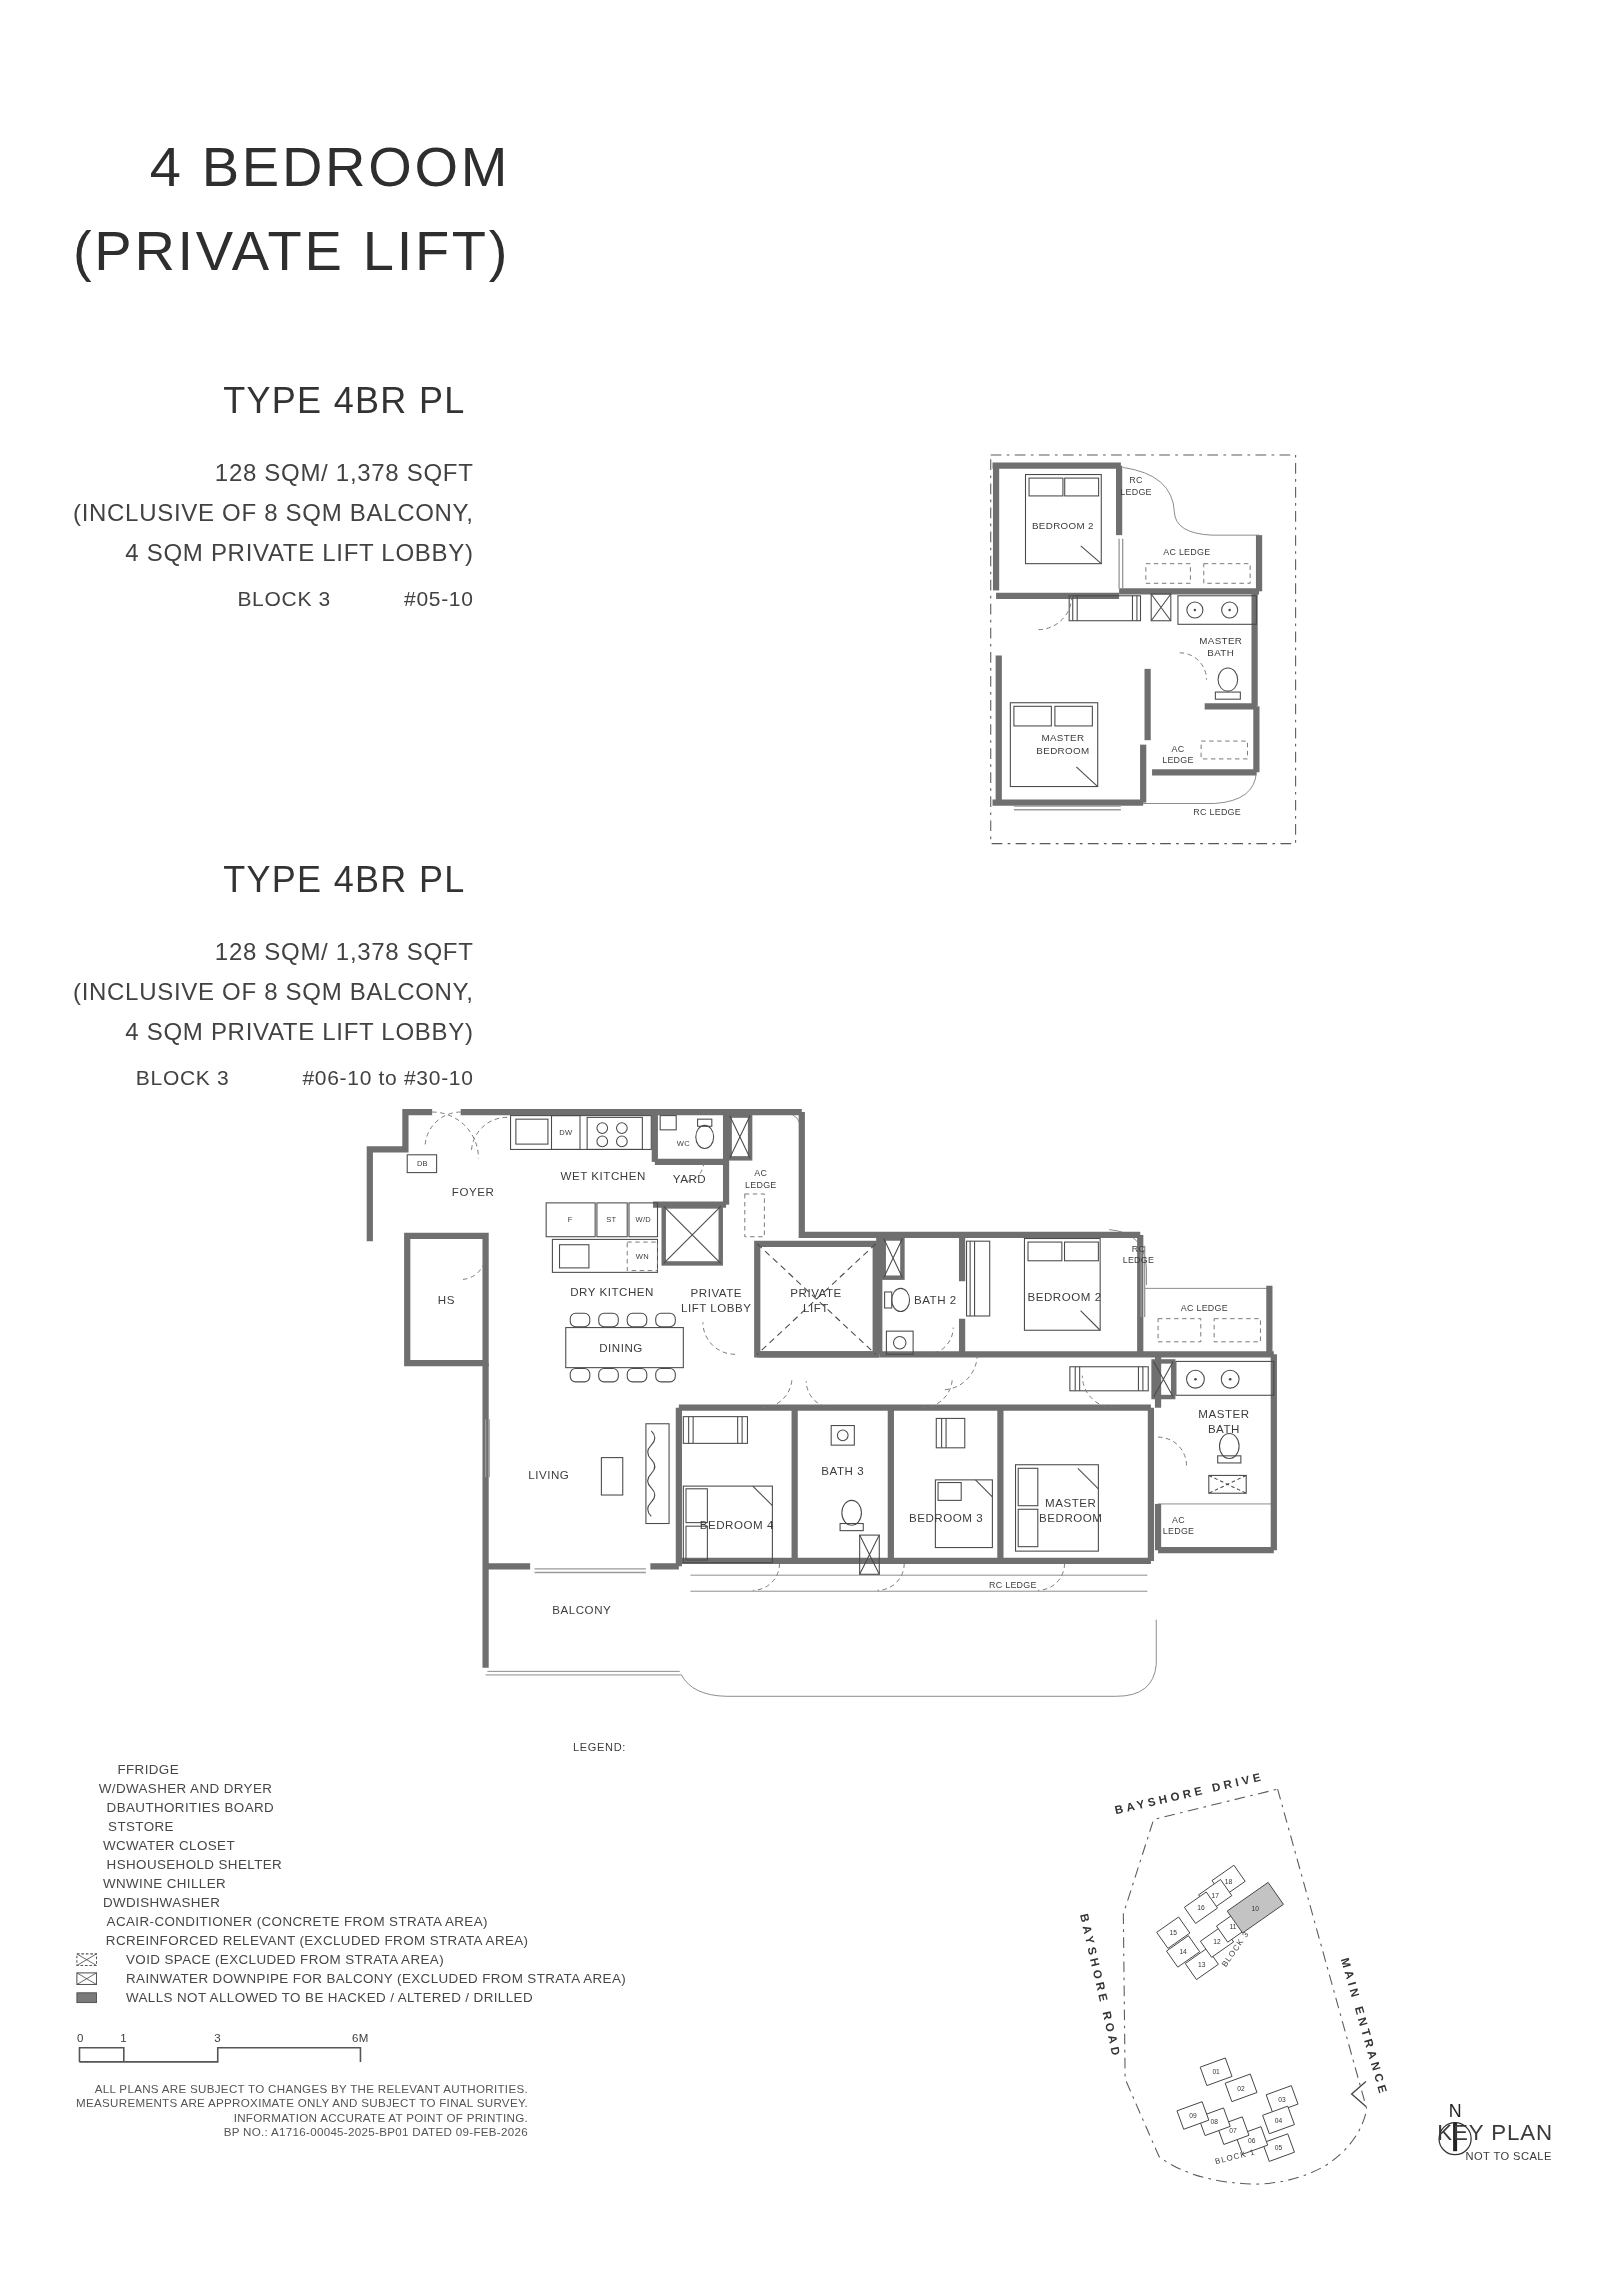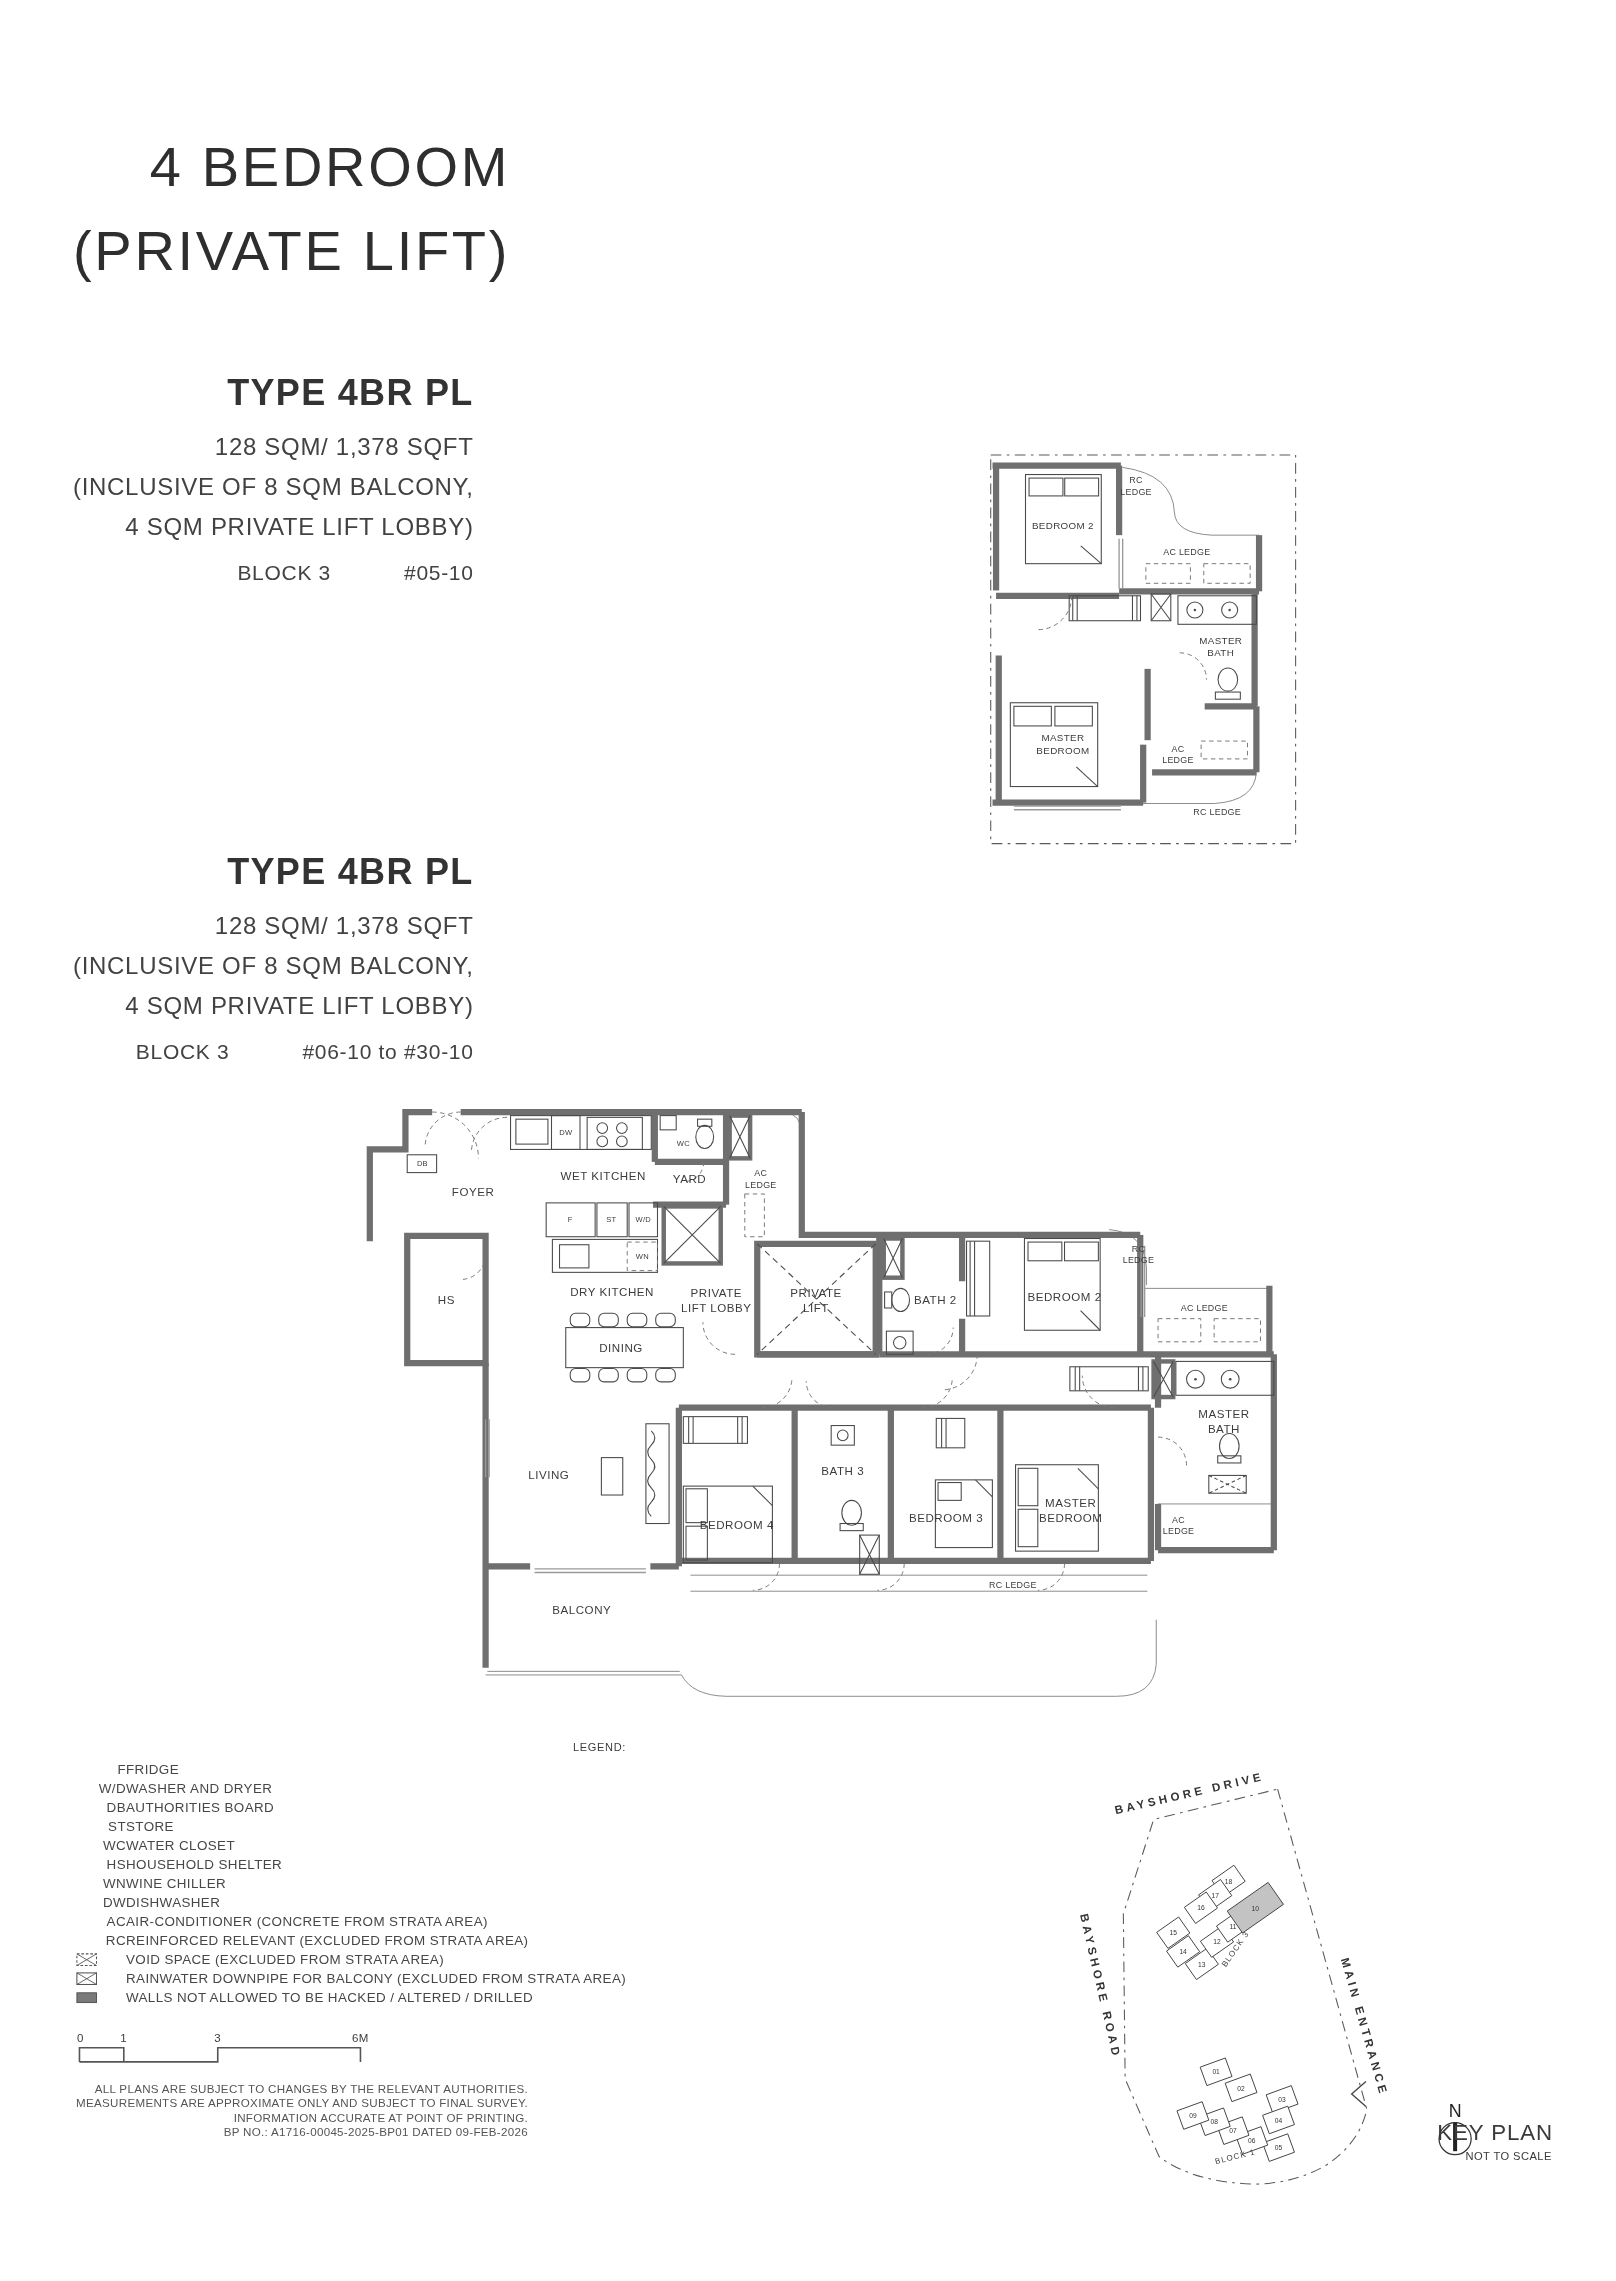--- a/index.html
+++ b/index.html
@@ -1,22 +1,22 @@
 <!DOCTYPE html>
 <html style="font-size:14.3px"><head>
 <meta charset="utf-8">
 <style>
   html,body{margin:0;padding:0;background:#fff;}
   .page{position:relative;width:1616px;height:2281px;background:#ffffff;overflow:hidden;
         font-family:"Liberation Sans",sans-serif;color:#3a3a3a;text-align:right;}
   .abs{position:absolute;}
   .title{left:73px;top:125px;font-size:56px;line-height:84px;letter-spacing:2.7px;color:#2e2e2e;font-weight:400;}
-  .type-block h2{margin:0;font-size:36px;font-weight:700;letter-spacing:1.3px;color:#333;}
+  .type-block h2{margin:8px;font-size:36px;font-weight:400;letter-spacing:1.3px;color:#333;}
   .type-block .tline{font-size:24px;line-height:40px;letter-spacing:0.7px;color:#424242;}
-  .type-block .area{margin-top:13px;}
+  .type-block .area{margin-top:31px;}
   .type-block .block-line{margin-top:14.3px;font-size:21px;letter-spacing:0.7px;color:#424242;margin-left:24px;}
   .type-block .unit{margin-left:73px;}
   .legend-title{font-size:11px;letter-spacing:0.7px;margin-bottom:7.1px;color:#3d3d3d;}
   .lrow{display:flex;align-items:center;height:19px;font-size:13.4px;letter-spacing:0.4px;color:#474747;}
   .labbr{width:50px;flex:none;}
   .lsym{width:50px;flex:none;display:flex;align-items:center;}
   .llabel{white-space:nowrap;}
   .disclaimer{font-size:11.6px;line-height:14.3px;letter-spacing:0.3px;color:#555;}
   svg{display:block;}
   svg text{font-family:"Liberation Sans",sans-serif;fill:#3c3c3c;text-anchor:middle;}

